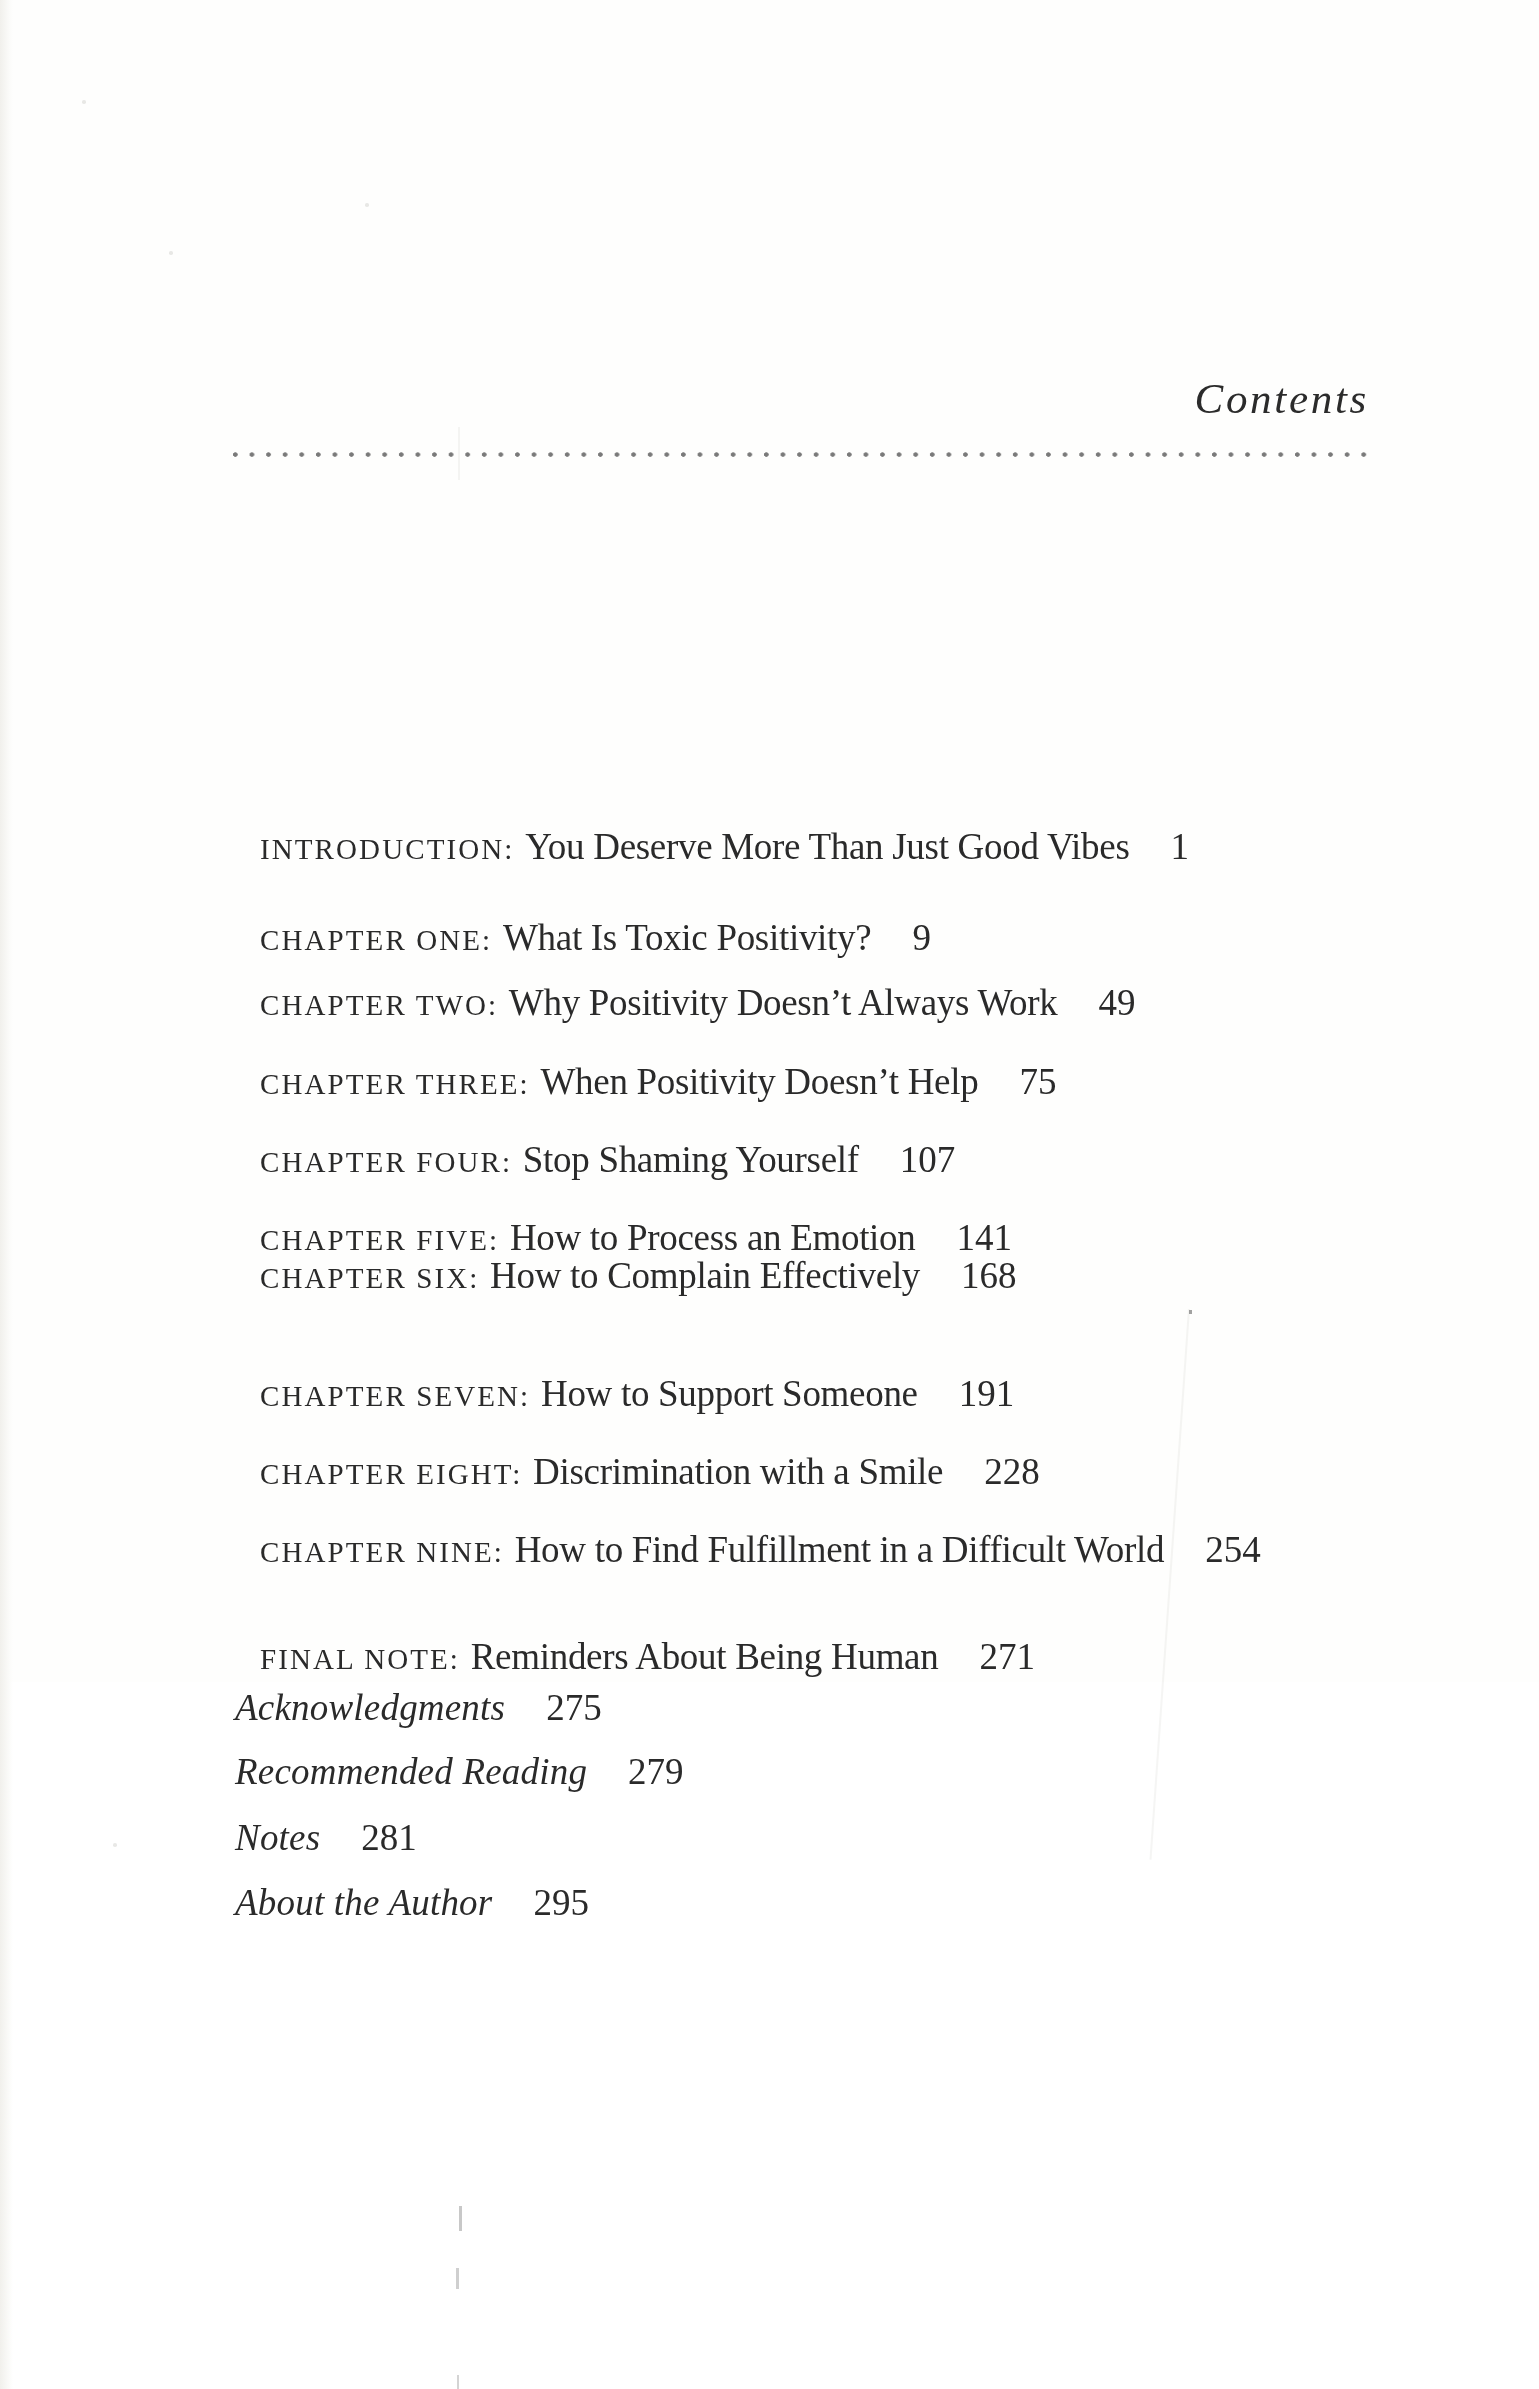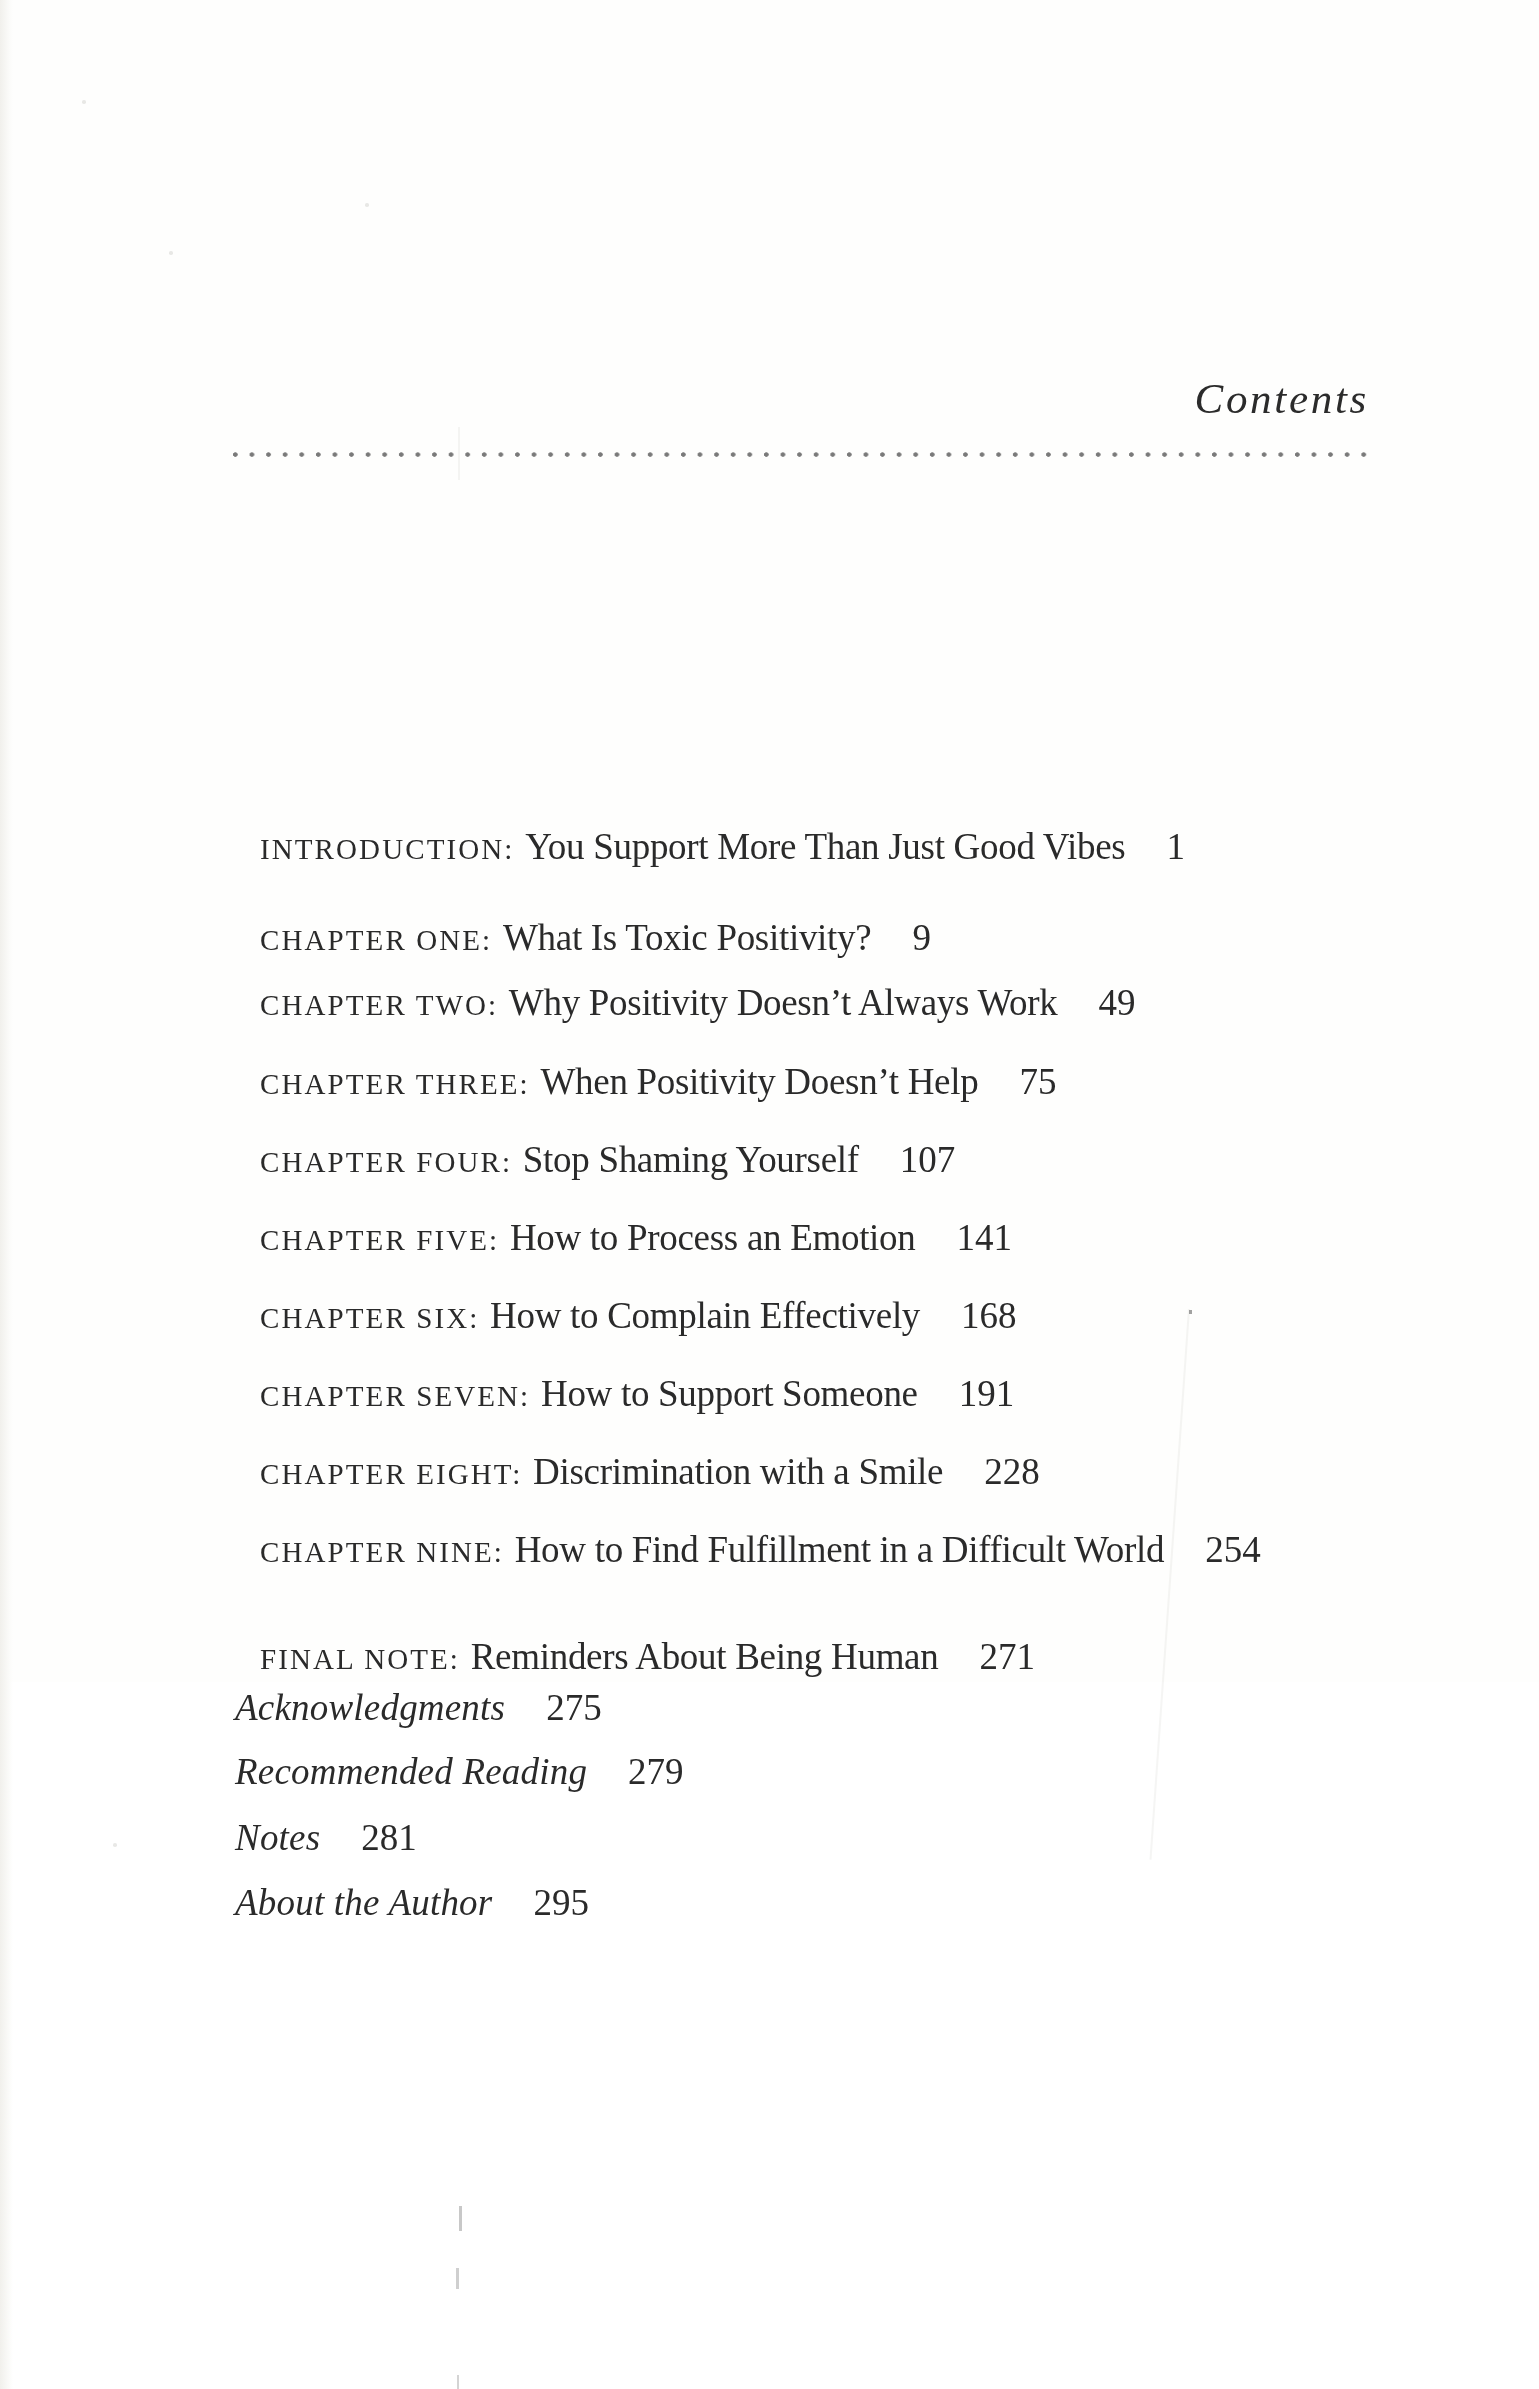--- a/index.html
+++ b/index.html
@@ -106,21 +106,21 @@
   <div class="artifact" style="left:456px;top:2268px;width:2.7px;height:21.4px;background:#a8a8a8;"></div>
   <div class="artifact" style="left:457px;top:2375px;width:1.8px;height:14.2px;background:#b0b0b0;"></div>
   <div class="artifact" style="left:113px;top:1843px;width:3.6px;height:3.6px;border-radius:50%;"></div>
 
   <div class="title">Contents</div>
   <div class="dot-rule"></div>
 
   <div class="toc">
 
     <div class="toc-row" style="top:824px;">
-      <span class="toc-label-text">INTRODUCTION:</span><span class="toc-title">You Support More Than Just Good Vibes</span><span class="toc-page">1</span>
+      <span class="toc-label-text">INTRODUCTION:</span><span class="toc-title">You Deserve More Than Just Good Vibes</span><span class="toc-page">1</span>
     </div>
 
     <div class="toc-row" style="top:915px;">
       <span class="toc-label-text">CHAPTER ONE:</span><span class="toc-title">What Is Toxic Positivity?</span><span class="toc-page">9</span>
     </div>
 
     <div class="toc-row" style="top:980px;">
       <span class="toc-label-text">CHAPTER TWO:</span><span class="toc-title">Why Positivity Doesn’t Always Work</span><span class="toc-page">49</span>
     </div>
 
@@ -129,21 +129,21 @@
     </div>
 
     <div class="toc-row" style="top:1137px;text-align:right;">
       <span class="toc-label-text">CHAPTER FOUR:</span><span class="toc-title">Stop Shaming Yourself</span><span class="toc-page">107</span>
     </div>
 
     <div class="toc-row" style="top:1215px;">
       <span class="toc-label-text">CHAPTER FIVE:</span><span class="toc-title">How to Process an Emotion</span><span class="toc-page">141</span>
     </div>
 
-    <div class="toc-row" style="top:1293px;text-align:right;">
+    <div class="toc-row" style="top:1253px;text-align:right;">
       <span class="toc-label-text">CHAPTER SIX:</span><span class="toc-title">How to Complain Effectively</span><span class="toc-page">168</span>
     </div>
 
     <div class="toc-row" style="top:1371px;">
       <span class="toc-label-text">CHAPTER SEVEN:</span><span class="toc-title">How to Support Someone</span><span class="toc-page">191</span>
     </div>
 
     <div class="toc-row" style="top:1449px;">
       <span class="toc-label-text">CHAPTER EIGHT:</span><span class="toc-title">Discrimination with a Smile</span><span class="toc-page">228</span>
     </div>

